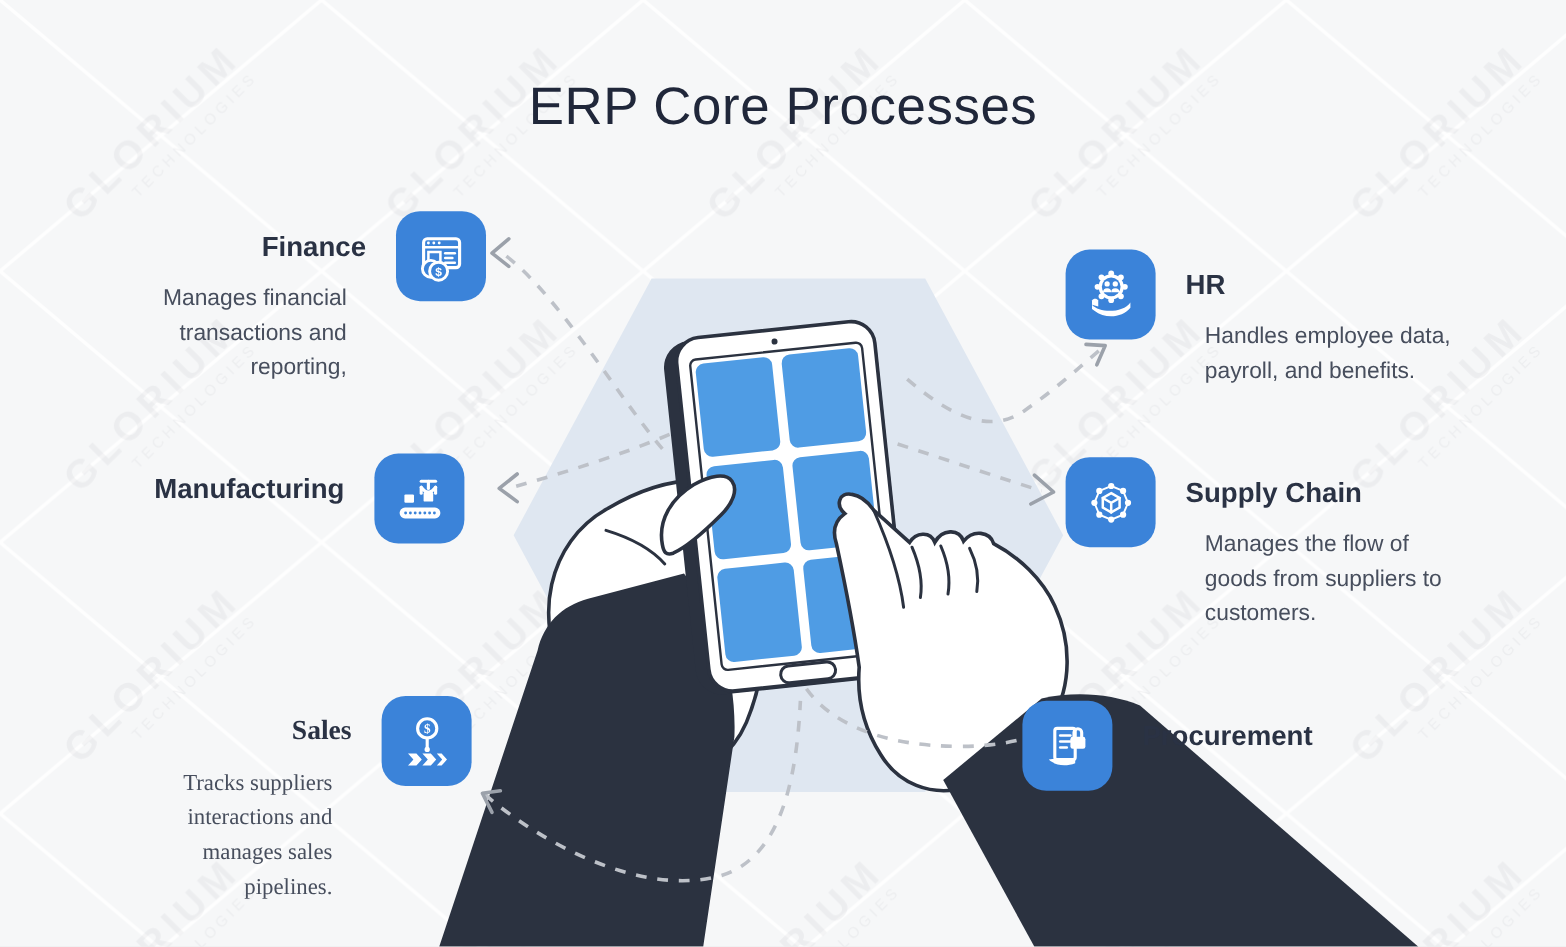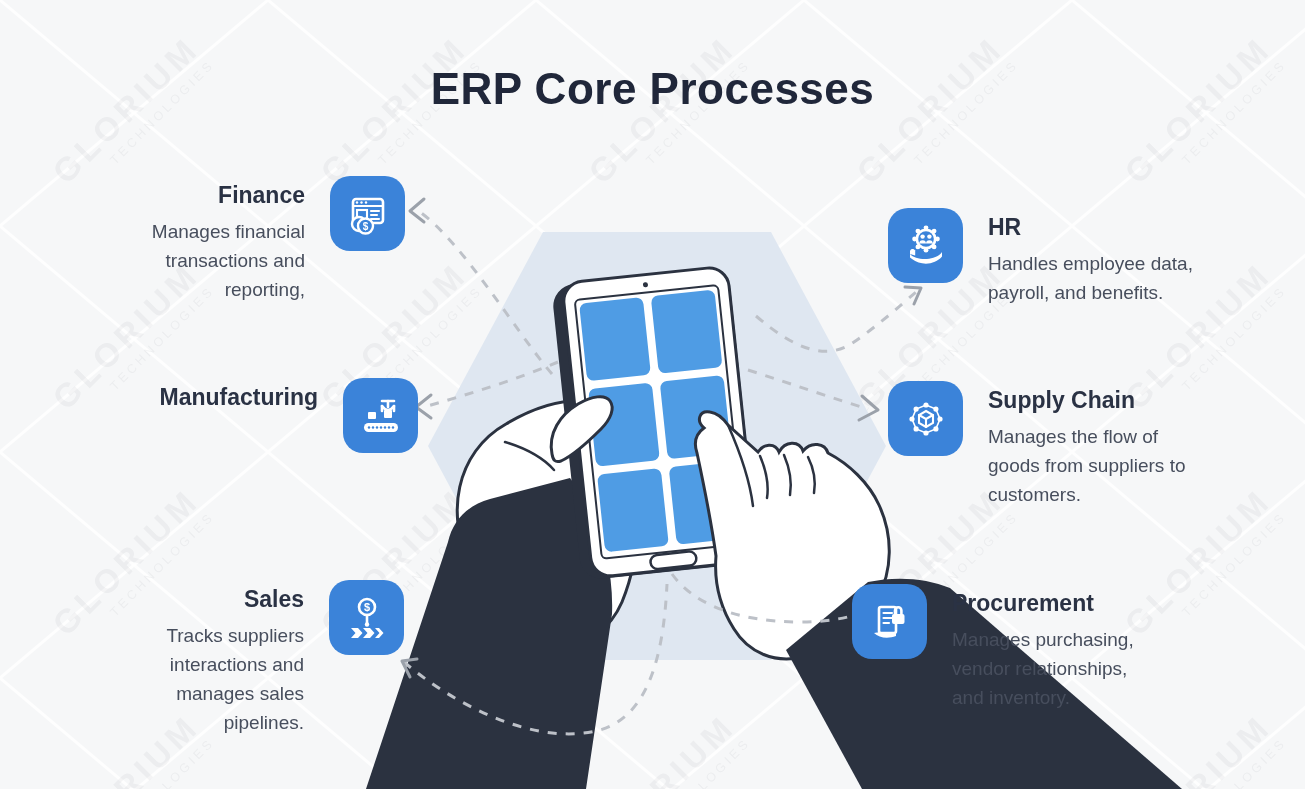--- a/index.html
+++ b/index.html
@@ -5,36 +5,36 @@
   html,body{margin:0;padding:0;background:#e8e8e8;}
   .canvas{
     position:relative;width:1305px;height:789px;overflow:hidden;
     background:#f6f7f8;
     font-family:"Liberation Sans","DejaVu Sans",sans-serif;
   }
   .layer{position:absolute;inset:0;width:1305px;height:789px;}
   .wm-text{font-family:"Liberation Sans","DejaVu Sans",sans-serif;}
   .page-title{
     position:absolute;top:64px;left:0;width:100%;
-    text-align:center;font-size:44px;font-weight:bold;color:#20273a;
+    text-align:center;font-size:44px;font-weight:normal;color:#20273a;
     letter-spacing:.5px;z-index:3;
   }
   .item{position:absolute;display:flex;gap:25px;align-items:flex-start;z-index:4;}
-  .item .txt h3{margin:8px 0 9px;font-size:23px;line-height:26px;color:#2a3244;font-weight:bold;}
-  .item .txt p{margin:0;font-size:19px;line-height:29px;color:#474e5d;white-space:pre-line;}
+  .item .txt h3{margin:18px 0 9px;font-size:23px;line-height:26px;color:#2a3244;font-weight:bold;}
+  .item .txt p{margin:16px;font-size:19px;line-height:29px;color:#474e5d;white-space:pre-line;}
   .item.left .txt{width:272px;text-align:right;}
   .item.right .txt{width:290px;text-align:left;}
   .icon-tile{
     flex:none;width:75px;height:75px;border-radius:20px;background:#3b83d9;
     display:flex;align-items:center;justify-content:center;margin-top:2px;
   }
   .icon-tile svg{width:48px;height:48px;display:block;}
   #item-finance{left:33px;top:174px;}
-  #item-manufacturing{left:46px;top:376px;justify-content:center;}
-  #item-sales{left:32px;top:578px;}
+  #item-manufacturing{left:15px;top:376px;justify-content:center;}
+  #item-sales{left:21px;top:578px;font-family:Liberation Serif, serif;}
   #item-hr{left:888px;top:206px;}
   #item-supply{left:888px;top:379px;}
   #item-procurement{left:852px;top:582px;}
   .ic-stroke{fill:none;stroke:#fff;stroke-width:2.6;stroke-linecap:round;stroke-linejoin:round;}
   .ic-thin{fill:none;stroke:#fff;stroke-width:2.1;stroke-linecap:round;}
   .ic-fill{fill:#fff;stroke:none;}
   .dash{fill:none;stroke:#bdc1c8;stroke-width:3;stroke-dasharray:9 9;}
   .arrow{fill:none;stroke:#9ba1aa;stroke-width:3;stroke-linecap:round;stroke-linejoin:round;}
   .outline{stroke:#2b3240;stroke-width:3;}
   .inner-line{fill:none;stroke:#2b3240;stroke-width:2.5;stroke-linecap:round;}
@@ -247,19 +247,16 @@
         <line class="ic-thin" x1="17.5" y1="15" x2="26" y2="15"></line>
         <line class="ic-thin" x1="17.5" y1="20" x2="26" y2="20"></line>
         <line class="ic-thin" x1="17.5" y1="25" x2="23" y2="25"></line>
         <path class="ic-stroke" d="M29 16 v-3.5 a3.2 3.2 0 0 1 6.4 0 v3.5"></path>
         <rect class="ic-fill" x="26" y="16" width="12.5" height="10" rx="2"></rect>
         <path class="ic-fill" d="M8 35 C13 40 22 41 30 38 L30 34.5 L11 34.5 Z"></path>
       </svg>
     </div>
     <div class="txt">
       <h3>Procurement</h3>
-      <p>Manages purchasing,
-vendor relationships,
-and inventory.</p>
     </div>
   </div>
 
 </div>
 
 </body></html>

